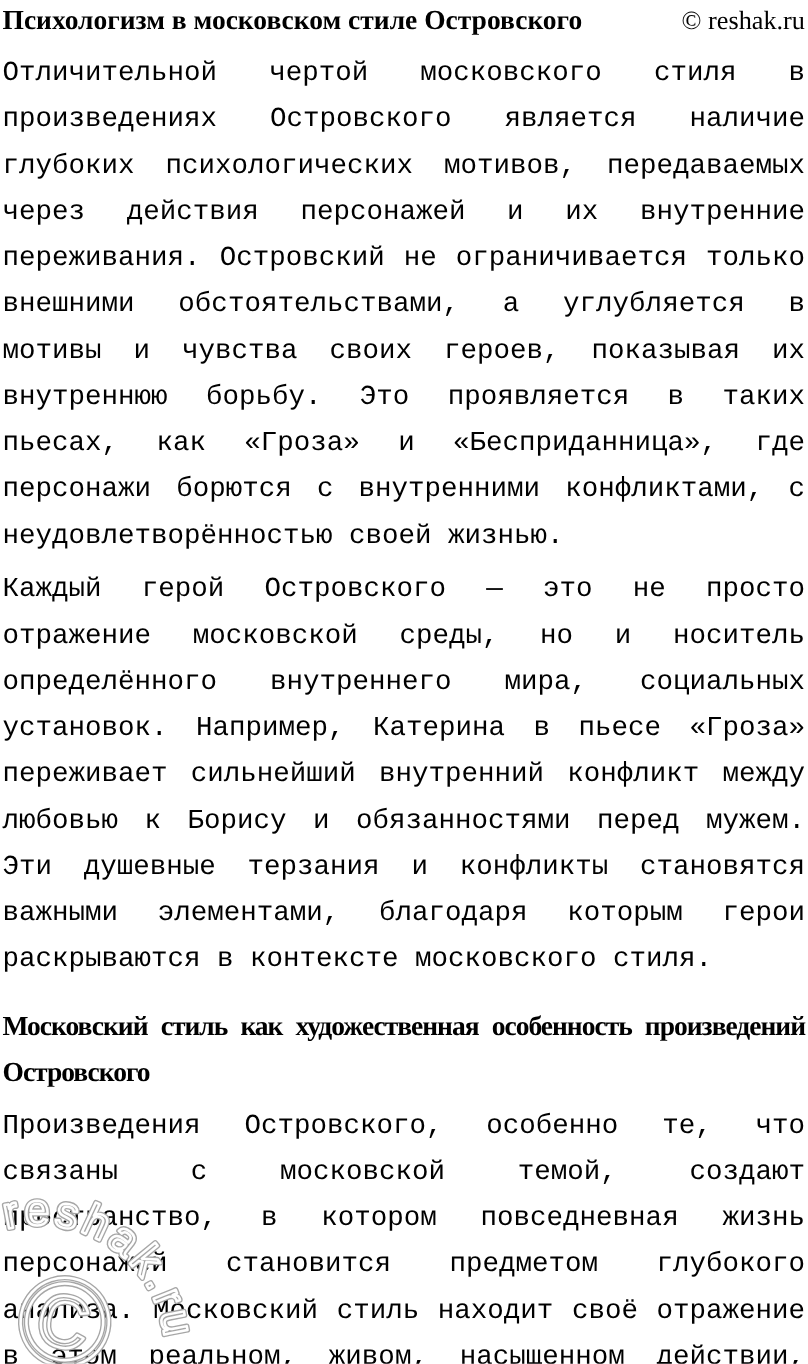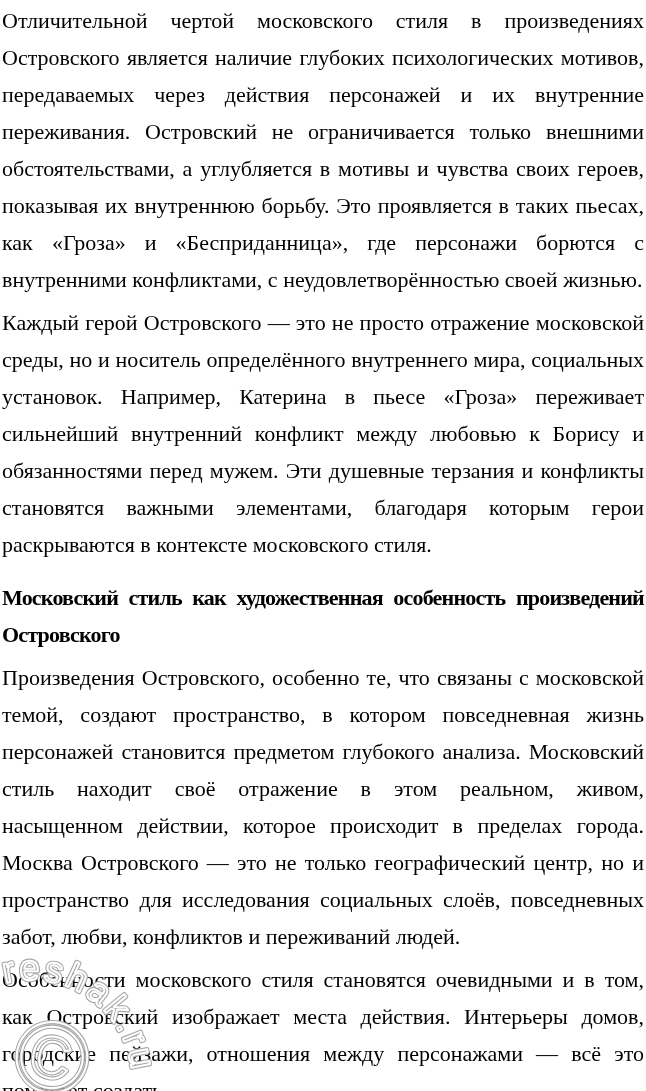--- a/index.html
+++ b/index.html
@@ -35,20 +35,21 @@
     line-height: 28px;
     white-space: nowrap;
   }
   .para {
     margin: 0 0 6px 0;
     font-size: 22px;
     line-height: 37px;
     text-align: justify;
     text-justify: inter-word;
     hyphens: none;
+    font-family: Liberation Mono, monospace;
   }
   .subheading {
     margin: 16px 0 6px 0;
     font-size: 22px;
     line-height: 37px;
     font-weight: bold;
     text-align: justify;
     letter-spacing: -0.8px;
     hyphens: none;
   }
@@ -57,20 +58,24 @@
     left: 0; top: 955px;
     pointer-events: none;
     z-index: 2;
   }
 </style>
 </head>
 <body>
 
 <div class="page">
 
+  <header class="doc-header">
+    <h1 class="title">Психологизм в московском стиле Островского</h1>
+    <span class="copyright">© reshak.ru</span>
+  </header>
 
   <p class="para">Отличительной чертой московского стиля в произведениях Островского является наличие глубоких психологических мотивов, передаваемых через действия персонажей и их внутренние переживания. Островский не ограничивается только внешними обстоятельствами, а углубляется в мотивы и чувства своих героев, показывая их внутреннюю борьбу. Это проявляется в таких пьесах, как «Гроза» и «Бесприданница», где персонажи борются с внутренними конфликтами, с неудовлетворённостью своей жизнью.</p>
 
   <p class="para">Каждый герой Островского — это не просто отражение московской среды, но и носитель определённого внутреннего мира, социальных установок. Например, Катерина в пьесе «Гроза» переживает сильнейший внутренний конфликт между любовью к Борису и обязанностями перед мужем. Эти душевные терзания и конфликты становятся важными элементами, благодаря которым герои раскрываются в контексте московского стиля.</p>
 
   <h2 class="subheading">Московский стиль как художественная особенность произведений Островского</h2>
 
   <p class="para">Произведения Островского, особенно те, что связаны с московской темой, создают пространство, в котором повседневная жизнь персонажей становится предметом глубокого анализа. Московский стиль находит своё отражение в этом реальном, живом, насыщенном действии, которое происходит в пределах города. Москва Островского — это не только географический центр, но и пространство для исследования социальных слоёв, повседневных забот, любви, конфликтов и переживаний людей.</p>
 
   <p class="para">Особенности московского стиля становятся очевидными и в том, как Островский изображает места действия. Интерьеры домов, городские пейзажи, отношения между персонажами — всё это помогает создать</p>

